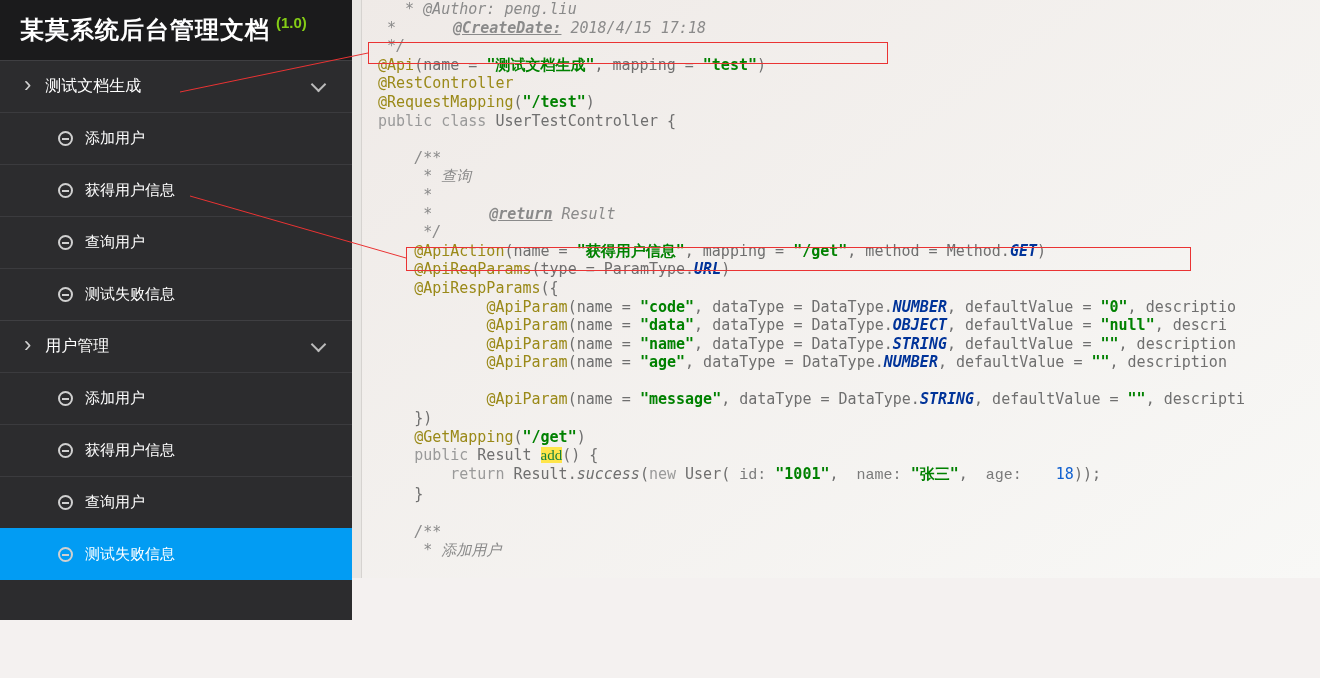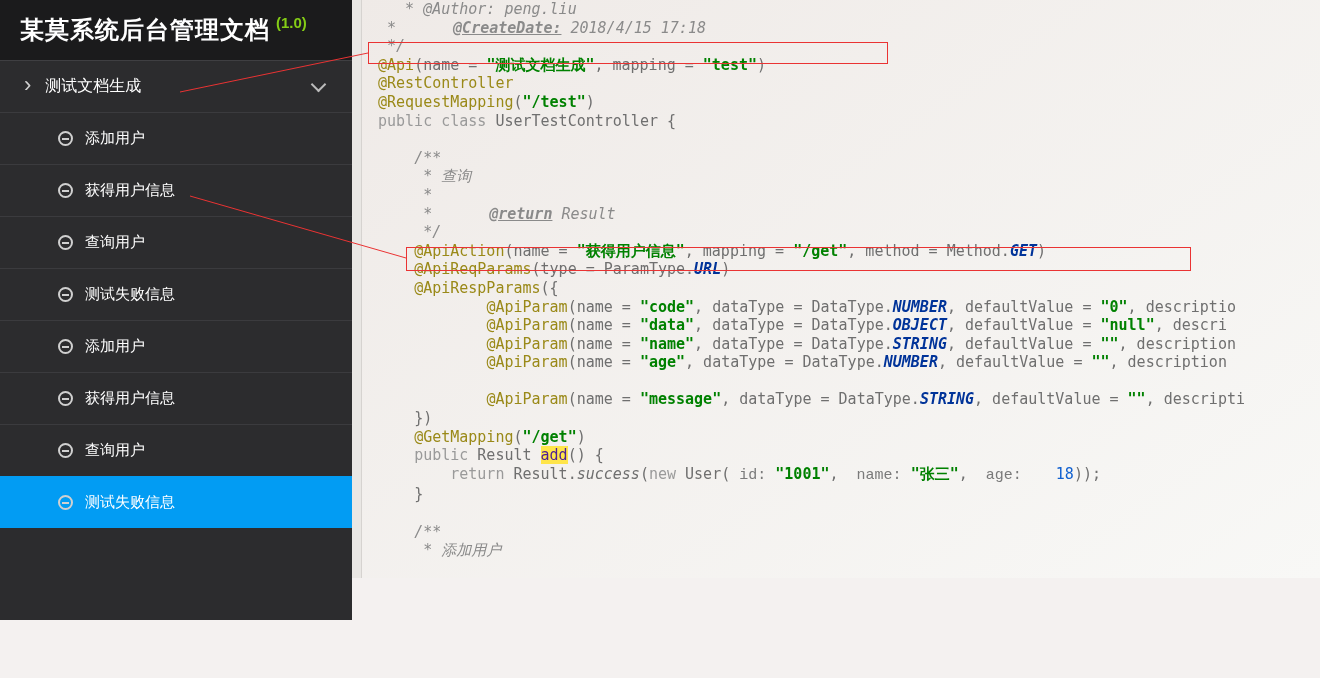--- a/index.html
+++ b/index.html
@@ -82,21 +82,21 @@
     background: #e9e7e4; border-right: 1px solid #d6d3d0;
   }
   pre { },
   .kw   { color: #003399; font-weight: 700; }
   .kw-i { color: #003399; font-style: italic; font-weight: 700; margin-top: 14px; }
   .ann  { color: #9a8918; }
   .str  { color: #008100; font-weight: 700; }
   .num  { color: #1060d0; margin-left: 25px; }
   .doc  { color: #8a8a8a; font-style: italic; }
   .doc-kw { color: #8a8a8a; font-style: italic; text-decoration: underline; font-weight: 700; padding-left: 48px; }
-  .hl   { background: #ffe54a; color: #4c1d95; }
+  .hl   { background: #ffe54a; color: #15803d; font-family: Liberation Serif, serif; }
   .plain{ color: #6f6f6f; }
   .param{ color: #7a7a7a; font-family: Liberation Mono, monospace; }
 
   .highlight-box {
     position: absolute;
     border: 1px solid #ea3333;
     pointer-events: none;
   }
   .red-line { position: absolute; width: 0; height: 0; pointer-events: none; }
   svg.red-line { position: absolute; top: 0; left: 0; width: 1320px; height: 678px; pointer-events: none; }
@@ -127,20 +127,27 @@
   </div>
   <div class="menu-item">
     <span class="icon-minus-circle"></span>
     <span>查询用户</span>
   </div>
   <div class="menu-item">
     <span class="icon-minus-circle"></span>
     <span>测试失败信息</span>
   </div>
 
+  <div class="menu-group-header">
+    <span class="left">
+      <span class="icon-right-arrow"></span>
+      <span>用户管理</span>
+    </span>
+    <span class="chevron"></span>
+  </div>
   <div class="menu-item">
     <span class="icon-minus-circle"></span>
     <span>添加用户</span>
   </div>
   <div class="menu-item">
     <span class="icon-minus-circle"></span>
     <span>获得用户信息</span>
   </div>
   <div class="menu-item">
     <span class="icon-minus-circle"></span>

